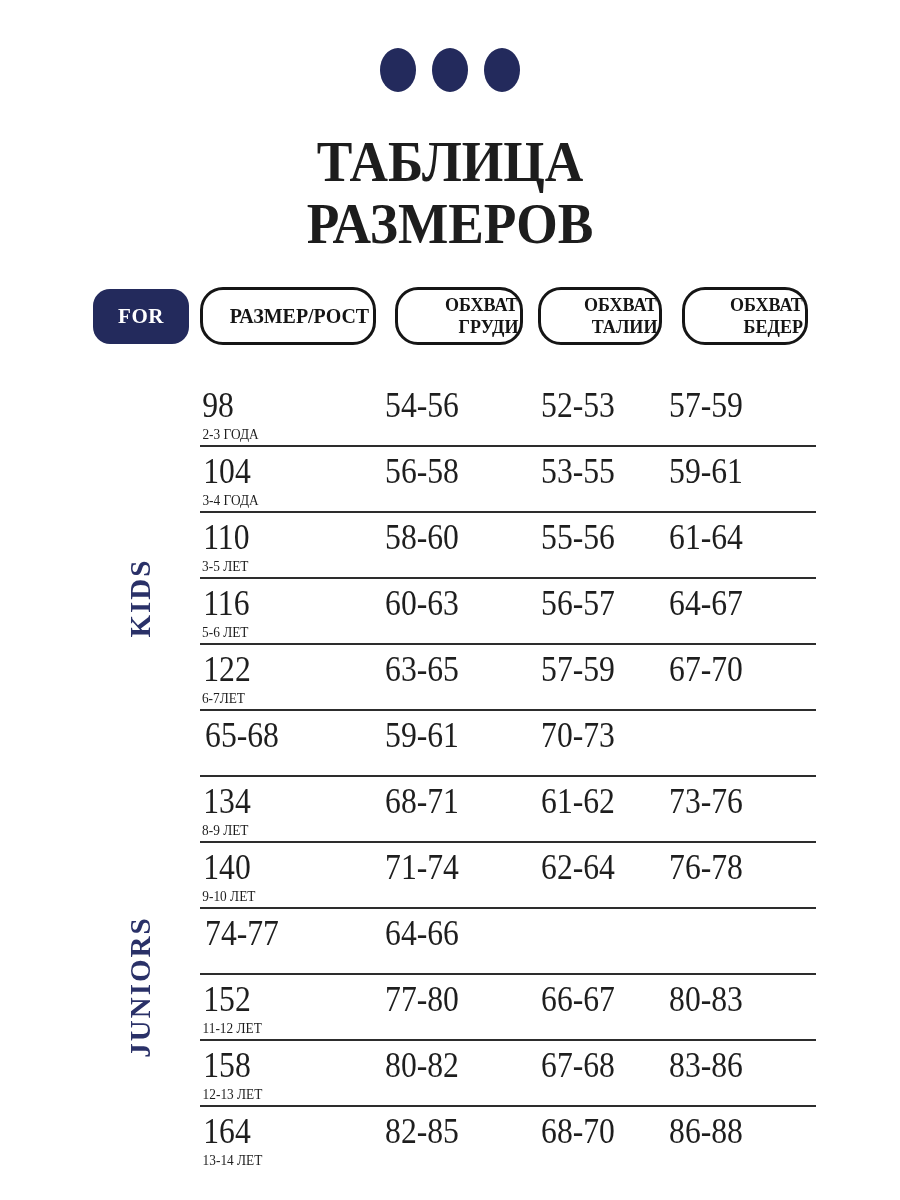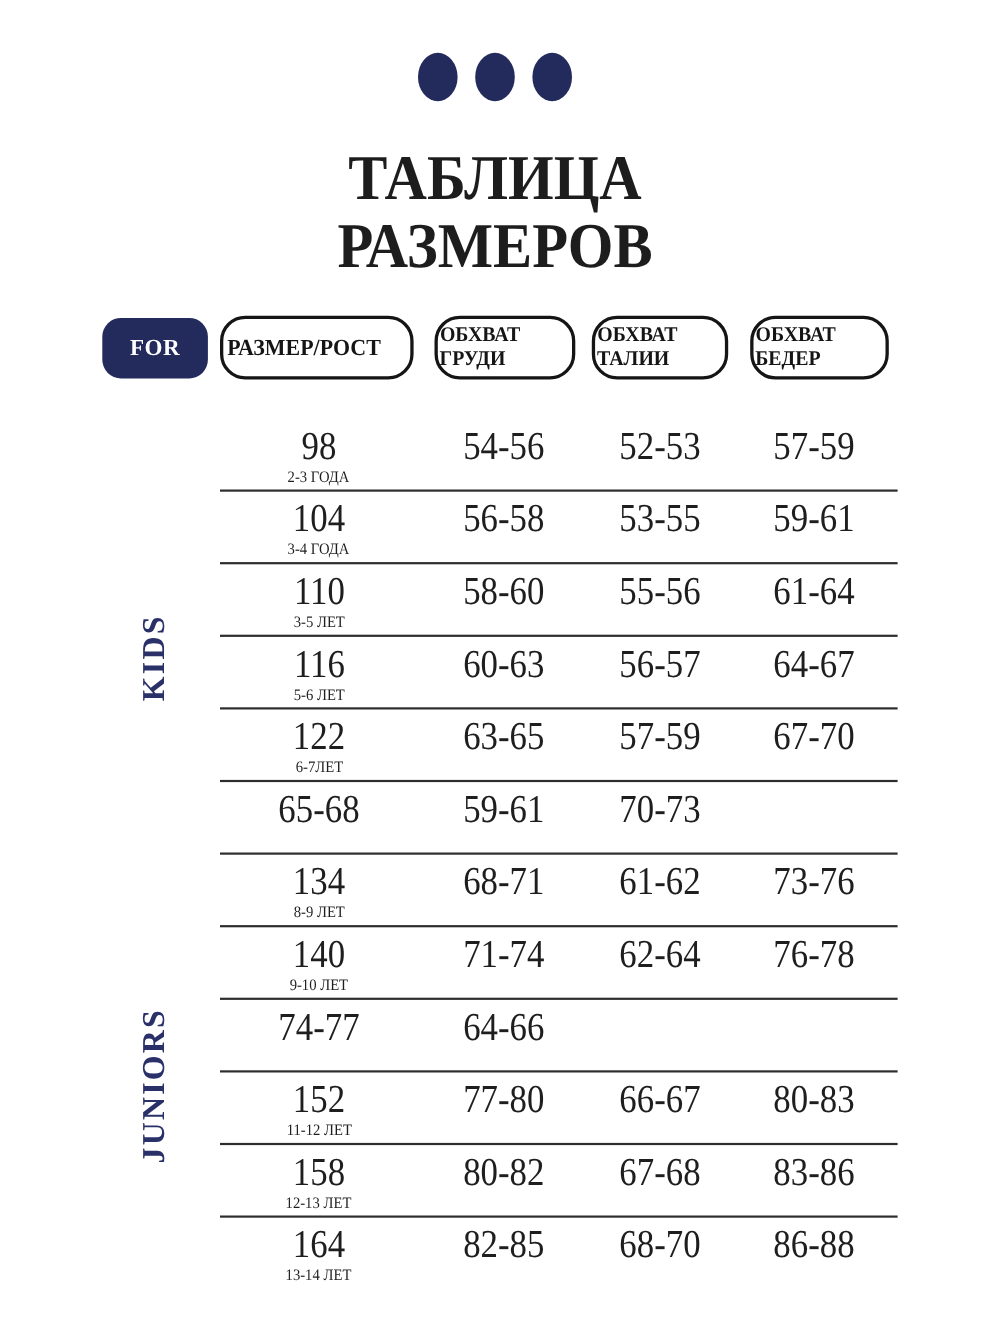--- a/index.html
+++ b/index.html
@@ -70,21 +70,21 @@
   .pill {
     position: absolute;
     top: 287px;
     height: 58px;
     box-sizing: border-box;
     border: 3px solid #151515;
     border-radius: 23px;
     background: #ffffff;
     display: flex;
     flex-direction: column;
-    align-items: flex-start;
+    align-items: flex-end;
     justify-content: center;
     text-align: center;
     font-weight: bold;
     color: #151515;
   }
   .pill span { display: block; transform: scaleX(0.95); }
   .pill-size  { left: 200px; width: 176px; font-size: 21px; line-height: 22px; }
   .pill-chest { left: 395px; width: 128px; font-size: 19px; line-height: 22px; }
   .pill-waist { left: 538px; width: 124px; font-size: 19px; line-height: 22px; }
   .pill-hips  { left: 682px; width: 126px; font-size: 19px; line-height: 22px; }
@@ -117,21 +117,21 @@
     height: 66px;
     box-sizing: border-box;
     border-bottom: 2px solid #2d2d2d;
     display: grid;
     grid-template-columns: 180px 156px 128px 152px;
   }
   .trow:last-child { border-bottom: none; }
   .cell {
     display: flex;
     flex-direction: column;
-    align-items: center;
+    align-items: flex-start;
     justify-content: flex-start;
     padding-top: 3px;
   }
   .num {
     font-size: 36px;
     line-height: 42px;
     font-weight: normal;
     color: #1e1e1e;
     display: inline-block;
     transform: scaleX(0.88);

